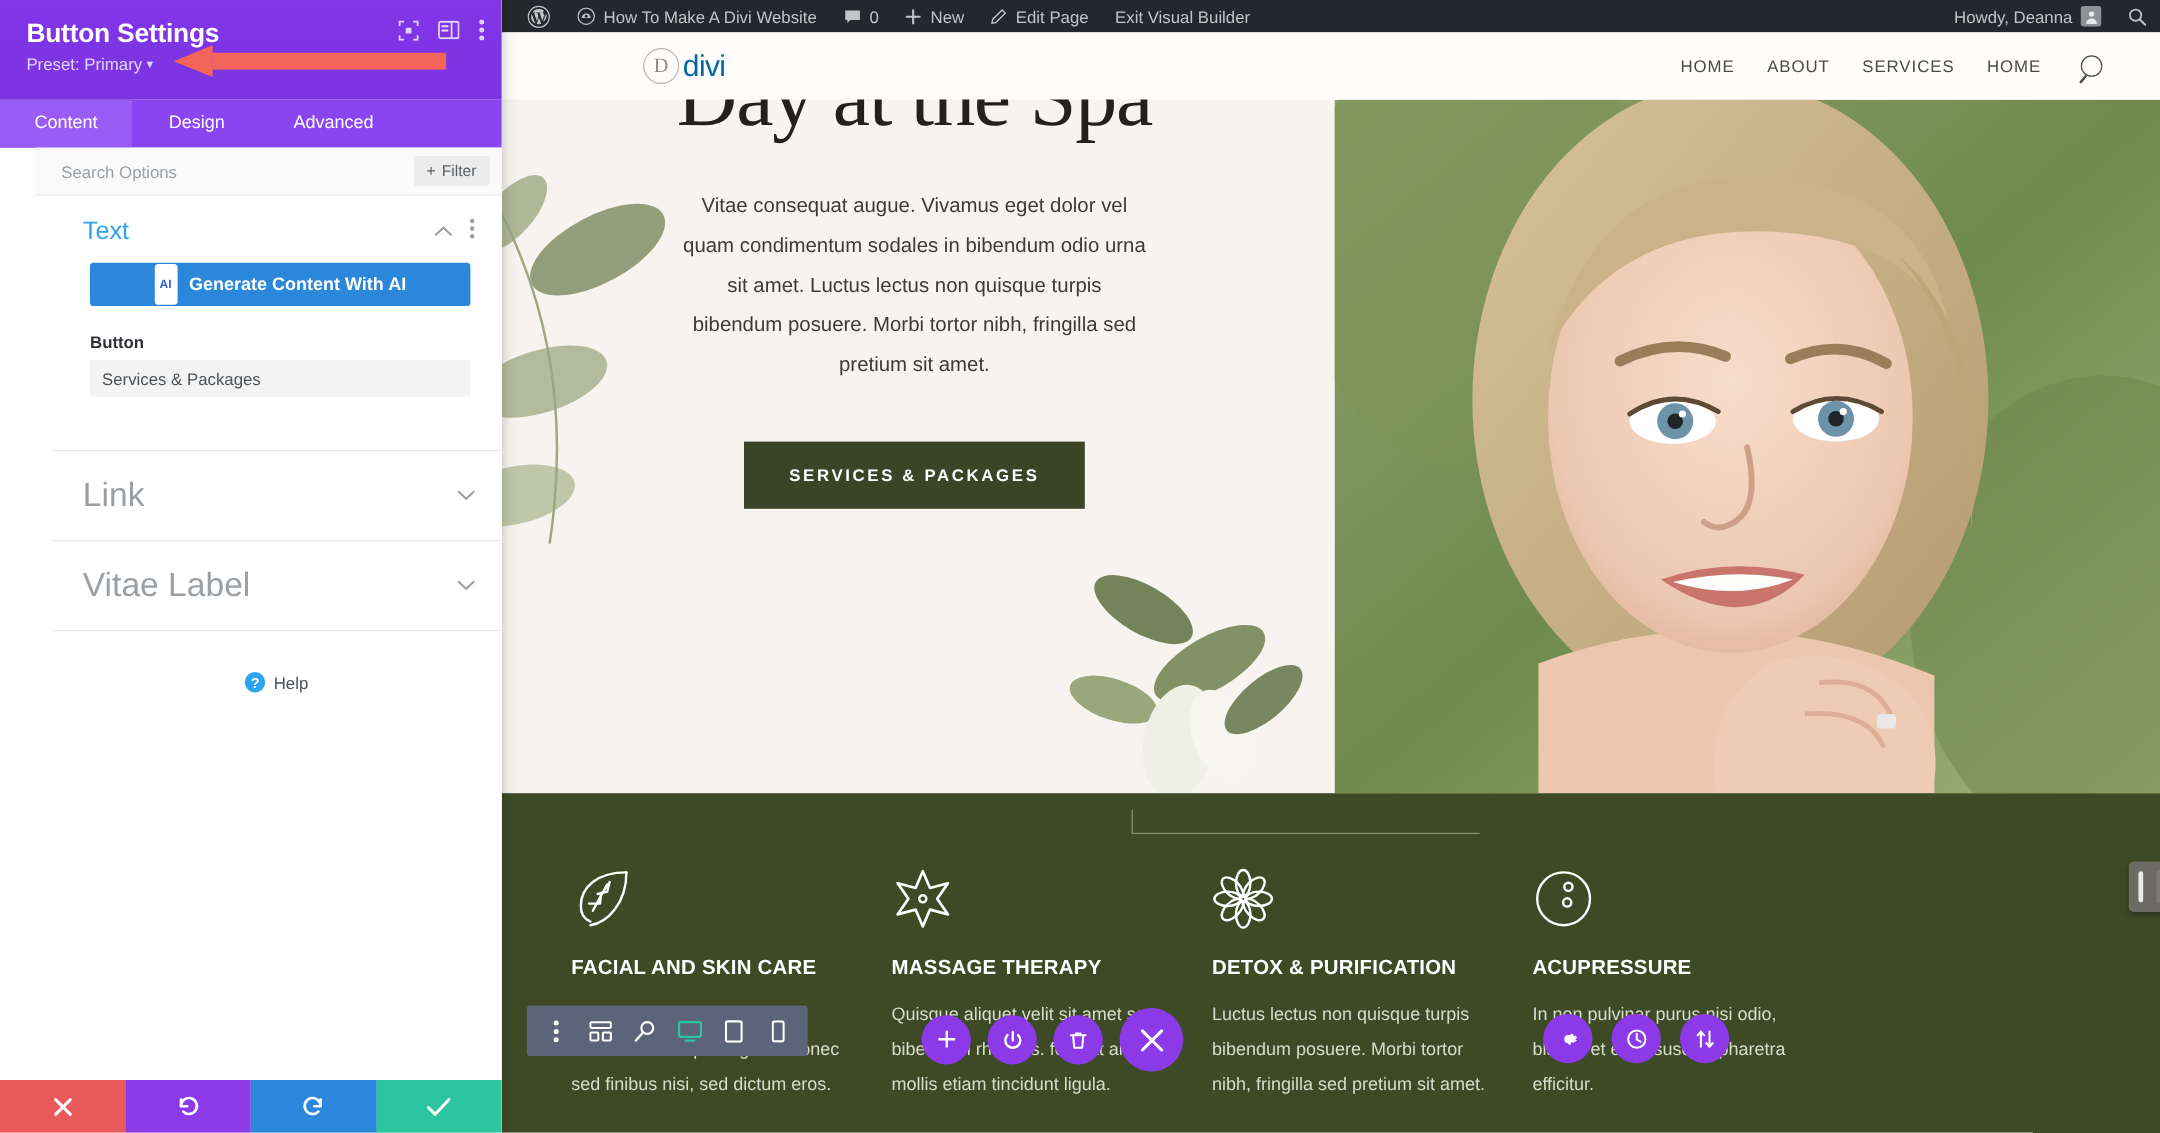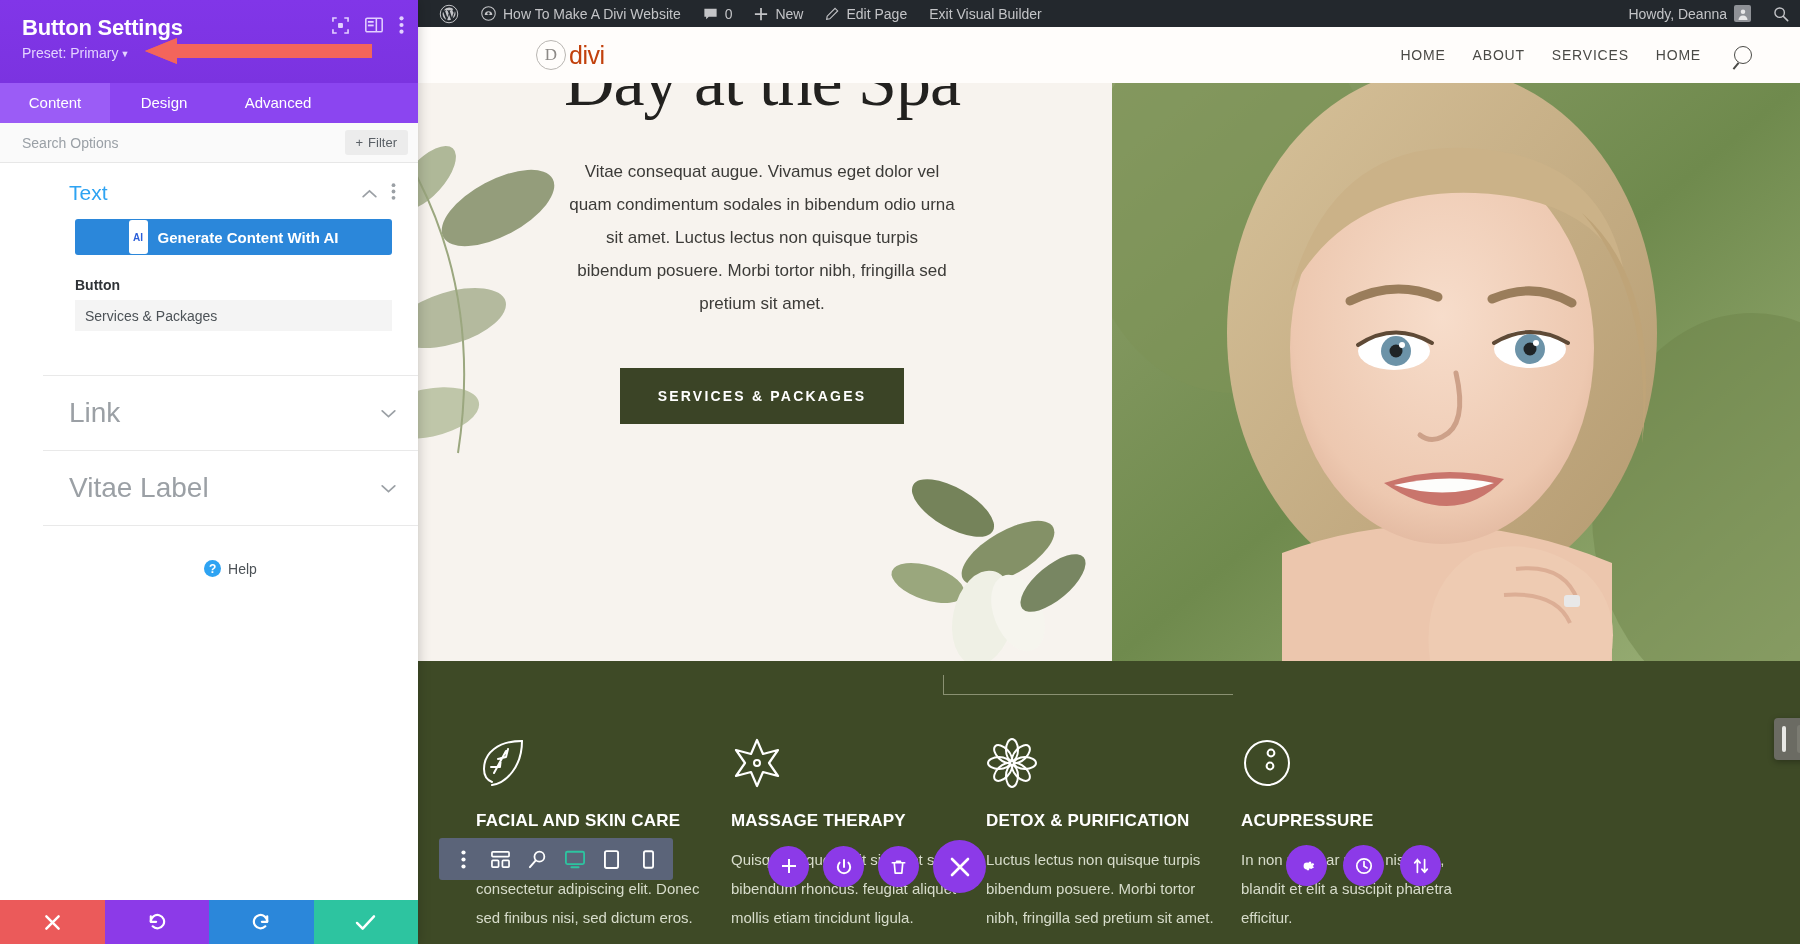--- a/index.html
+++ b/index.html
@@ -58,20 +58,21 @@
     color: #fff; font-size: 15px; text-align: center; cursor: pointer;
   }
   .tab.content-t { width: 110px; background: #9b5cf6; }
   .tab.design-t { width: 108px; }
   .tab.advanced-t { width: 120px; }
 
   .searchbar {
     height: 40px; background: #fafafa; border-bottom: 1px solid #e7e7e7;
     display: flex; align-items: center; padding: 0 10px 0 22px;
     justify-content: space-between;
+    margin-left: 29px;
   }
   .searchbar input {
     border: none; background: transparent; outline: none;
     font-size: 14px; color: #6d7379; font-family: "Liberation Sans", sans-serif;
     width: 240px;
   }
   .searchbar input::placeholder { color: #9aa0a6; }
   .filter-btn {
     background: #ececec; border-radius: 3px; font-size: 13px; color: #5a6066;
     padding: 5px 11px; cursor: pointer; display: flex; align-items: center; gap: 5px;
@@ -161,21 +162,21 @@
     height: 56px; background: #fffdfb;
     display: flex; align-items: center; justify-content: space-between;
     padding: 0 48px 0 118px;
   }
   .logo { display: flex; align-items: center; gap: 3px; }
   .logo-ring {
     width: 30px; height: 30px; border: 1.6px solid #b9b6b2; border-radius: 50%;
     display: flex; align-items: center; justify-content: center;
     font-family: "Liberation Serif", serif; font-size: 17px; color: #8c8986;
   }
-  .logo-word { font-size: 25px; color: #c2410c; letter-spacing: -.5px; font-weight: 300; }
+  .logo-word { font-size: 25px; color: #0369a1; letter-spacing: -.5px; font-weight: 300; }
   .site-nav { display: flex; align-items: center; gap: 27px; }
   .site-nav a {
     font-size: 14px; color: #4a4a46; letter-spacing: .8px; text-decoration: none;
     cursor: pointer;
   }
   .nav-search {
     width: 18px; height: 18px; border: 1.6px solid #4a4a46; border-radius: 50%;
     position: relative; cursor: pointer; margin-left: 6px;
   }
   .nav-search::after {
@@ -218,21 +219,21 @@
 
   
   .green {
     position: relative; background: #3e4a26; height: 310px; overflow: hidden;
   }
   .green-line {
     position: absolute; left: 525px; top: 14px; width: 290px; height: 20px;
     border-left: 1px solid #8a9172; border-bottom: 1px solid #8a9172;
   }
   .cards {
-    display: flex; padding: 62px 55px 0 58px; gap: 0; margin-top: 14px;
+    display: flex; padding: 62px 55px 0 58px; gap: 12px;
   }
   .card { width: 255px; padding-right: 14px; }
   .card-icon { height: 58px; color: #fff; }
   .card-title {
     margin-top: 16px; font-size: 17px; font-weight: bold; color: #fff; letter-spacing: .2px;
   }
   .card-text {
     margin-top: 14px; font-size: 15px; line-height: 29px; color: #d7dccb;
   }
 

